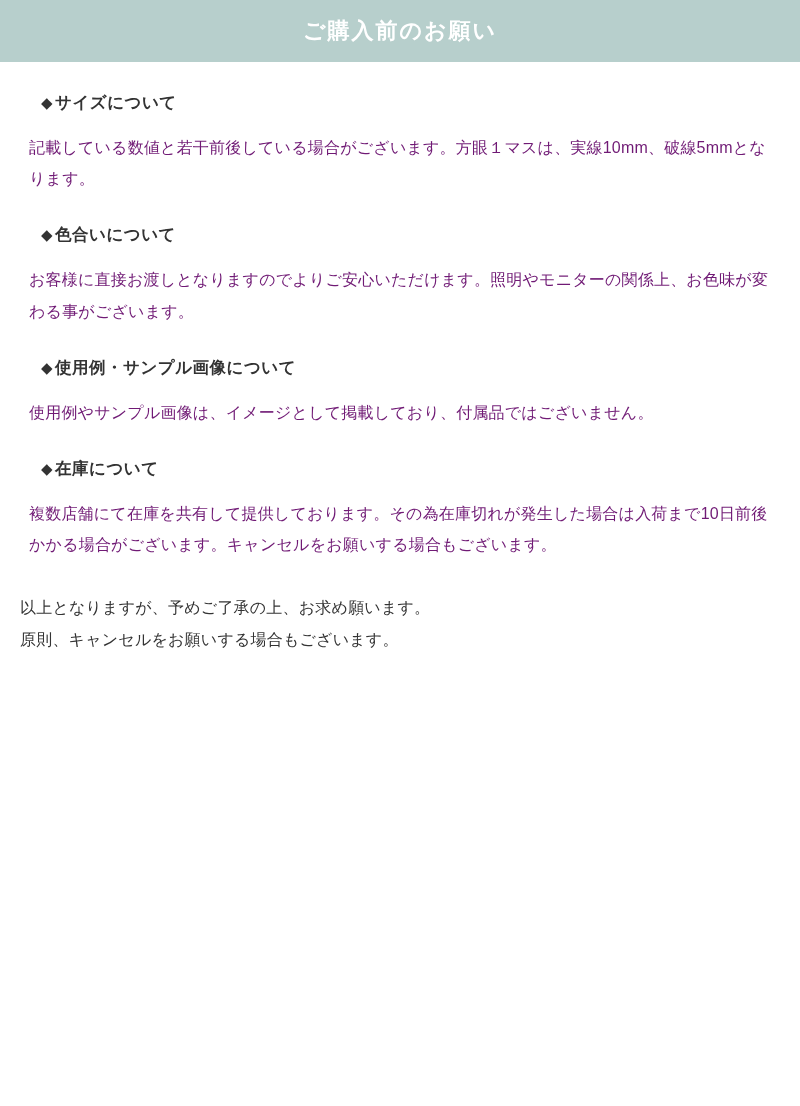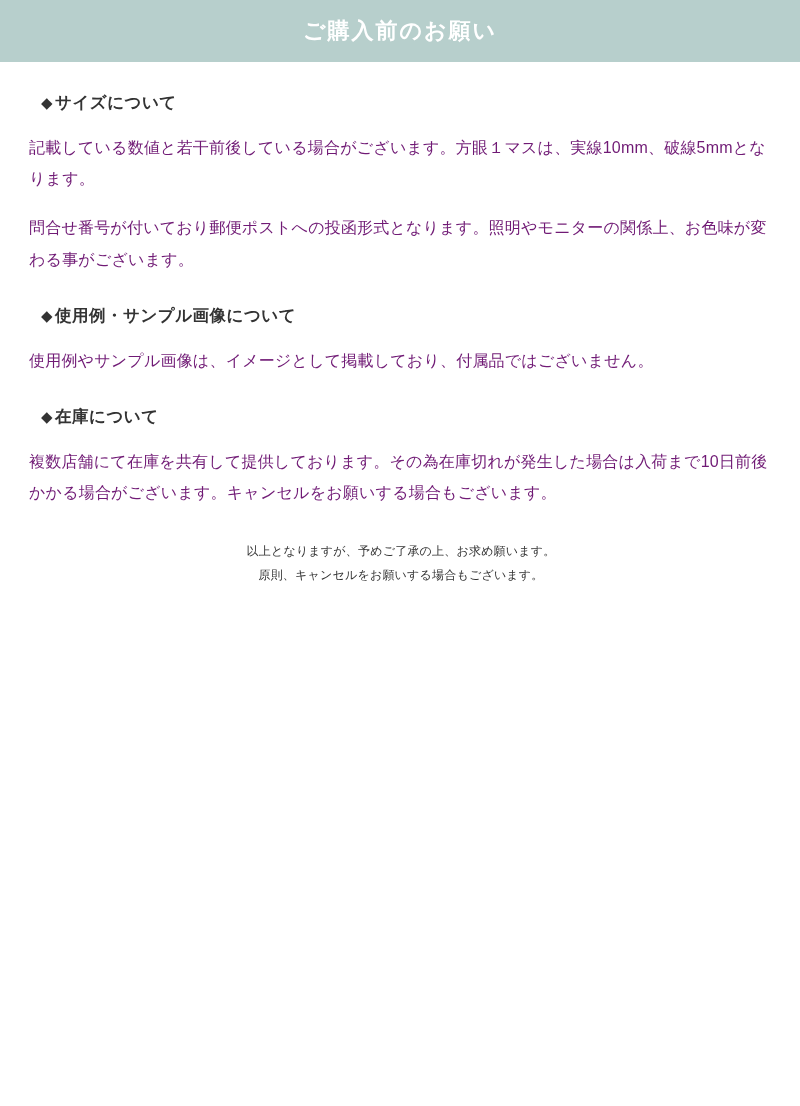--- a/index.html
+++ b/index.html
@@ -52,26 +52,25 @@
     margin-right: 2px;
   }
   .section-body {
     font-size: 16px;
     line-height: 1.95;
     color: #701a75;
     margin: 18px 0 0 2px;
     letter-spacing: 0.2px;
   }
   .closing {
-    font-size: 12px;
+    font-size: 16px;
     line-height: 1.95;
     color: #333333;
     margin: 32px 0 0 2px;
     letter-spacing: 0.2px;
-    text-align: center;
   }
   .closing-line {
     display: block;
   }
 </style>
 </head>
 <body>
 
 <div class="page">
 
@@ -82,21 +81,24 @@
   <div class="content">
 
     <div class="section">
       <div class="section-heading">
         <span class="diamond">◆</span><span>サイズについて</span>
       </div>
       <div class="section-body">記載している数値と若干前後している場合がございます。方眼１マスは、実線10mm、破線5mmとなります。</div>
     </div>
 
     <div class="section">
-      <div class="section-body">問合せ番号が付いており郵便ポストへの投函形式となります。照明やモニターの関係上、お色味が変わる事がございます。</div>
+      <div class="section-heading">
+        <span class="diamond">◆</span><span>色合いについて</span>
+      </div>
+      <div class="section-body">お客様に直接お渡しとなりますのでよりご安心いただけます。照明やモニターの関係上、お色味が変わる事がございます。</div>
     </div>
 
     <div class="section">
       <div class="section-heading">
         <span class="diamond">◆</span><span>使用例・サンプル画像について</span>
       </div>
       <div class="section-body">使用例やサンプル画像は、イメージとして掲載しており、付属品ではございません。</div>
     </div>
 
 

